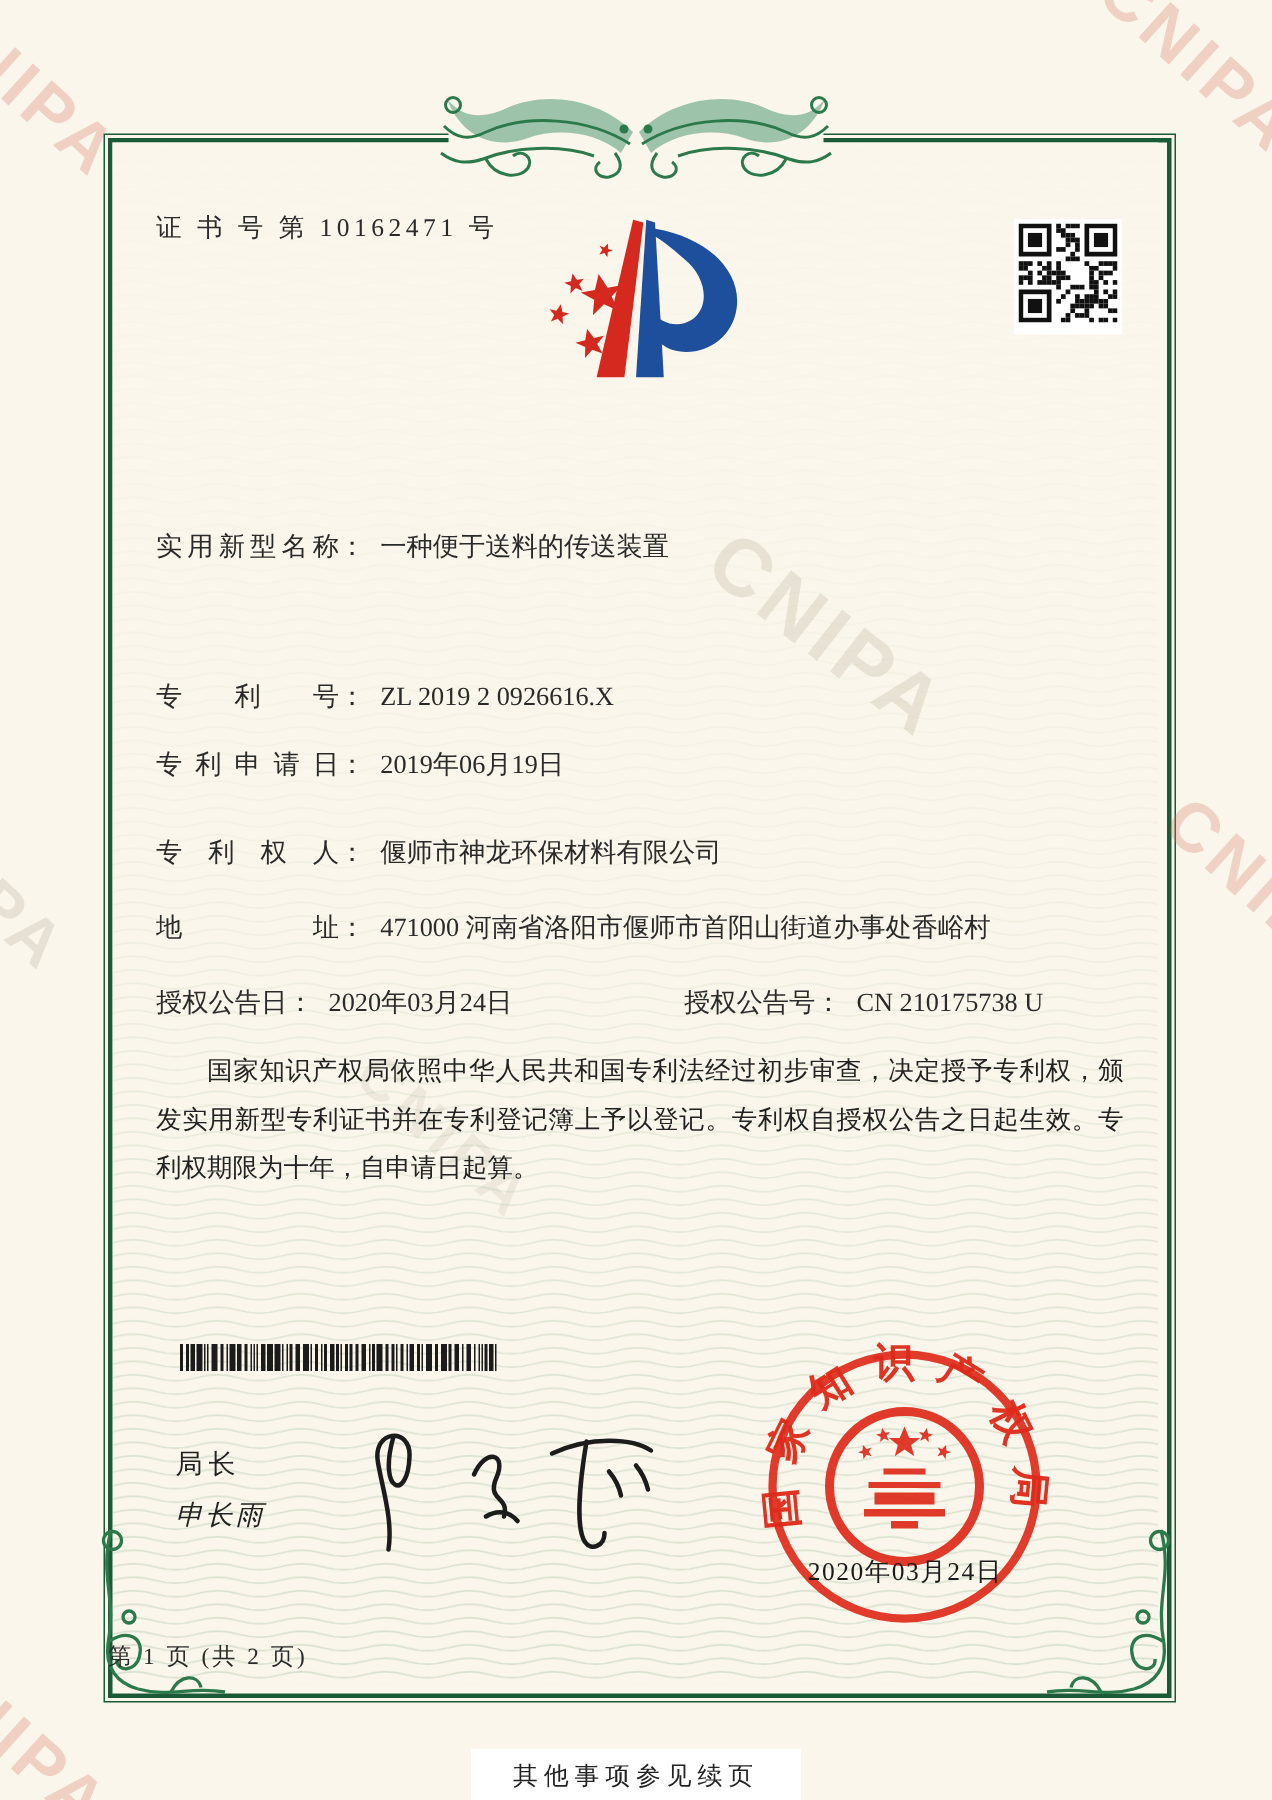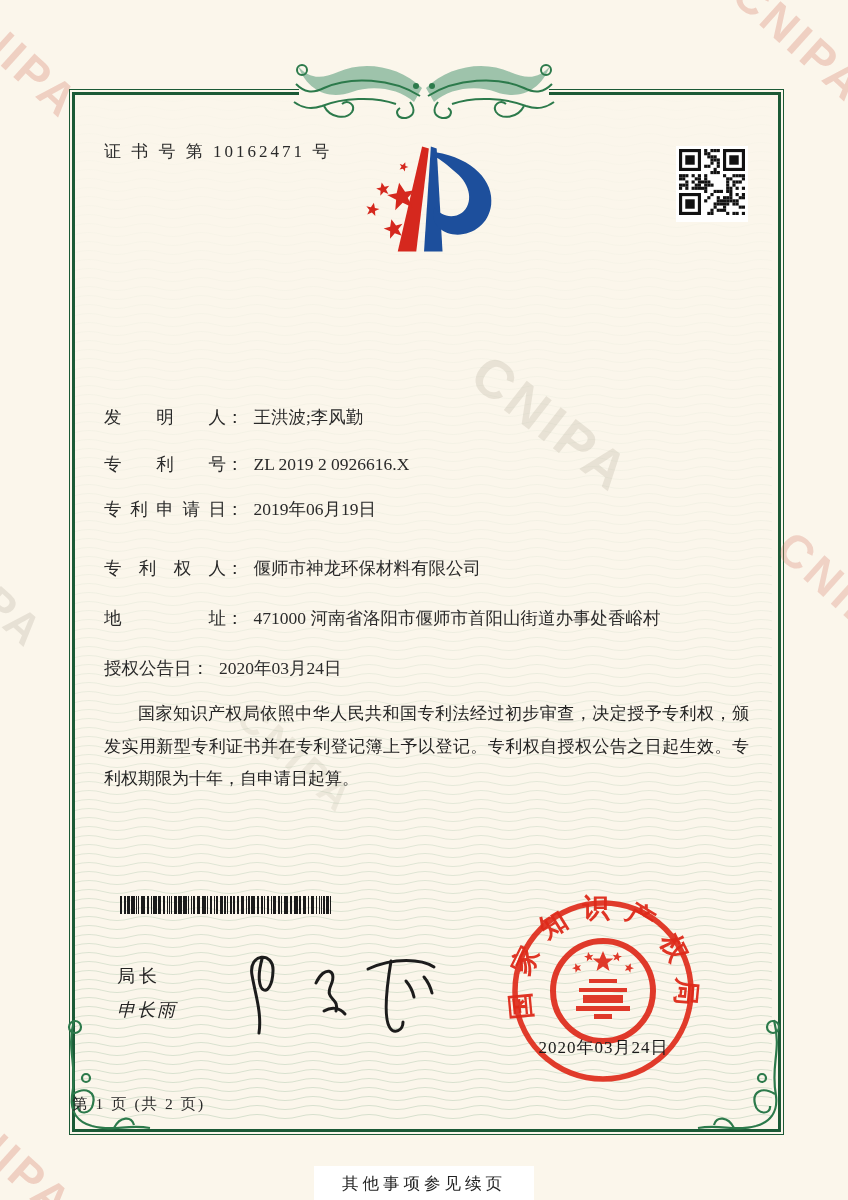--- a/index.html
+++ b/index.html
@@ -252,38 +252,41 @@
           <rect x="42" y="0" width="21" height="21" fill="#111"></rect>
           <rect x="45" y="3" width="15" height="15" fill="#fff"></rect>
           <rect x="48" y="6" width="9" height="9" fill="#111"></rect>
           <rect x="0" y="42" width="21" height="21" fill="#111"></rect>
           <rect x="3" y="45" width="15" height="15" fill="#fff"></rect>
           <rect x="6" y="48" width="9" height="9" fill="#111"></rect>
         </svg>
     </div>
 
 
-    <div class="frow" style="top:405px;">
-      <span class="flabel">发明人</span><span>：</span><span class="fvalue">王洪波;李风勤</span>
+    <div class="frow" style="top:352px;">
+      <span class="flabel">实用新型名称</span><span>：</span><span class="fvalue">一种便于送料的传送装置</span>
     </div>
     <div class="frow" style="top:452px;">
       <span class="flabel">专利号</span><span>：</span><span class="fvalue">ZL 2019 2 0926616.X</span>
     </div>
     <div class="frow" style="top:497px;">
       <span class="flabel">专利申请日</span><span>：</span><span class="fvalue">2019年06月19日</span>
     </div>
     <div class="frow" style="top:556px;">
       <span class="flabel">专利权人</span><span>：</span><span class="fvalue">偃师市神龙环保材料有限公司</span>
     </div>
     <div class="frow" style="top:606px;">
       <span class="flabel">地址</span><span>：</span><span class="fvalue">471000 河南省洛阳市偃师市首阳山街道办事处香峪村</span>
     </div>
 
     <div class="frow" style="top:656px;width:645px;">
       <span>授权公告日</span><span>：</span><span class="fvalue">2020年03月24日</span>
+      <span class="grant-col2">
+        <span>授权公告号</span><span>：</span><span class="fvalue">CN 210175738 U</span>
+      </span>
     </div>
 
     <div class="paras">
       <p>国家知识产权局依照中华人民共和国专利法经过初步审查，决定授予专利权，颁发实用新型专利证书并在专利登记簿上予以登记。专利权自授权公告之日起生效。专利权期限为十年，自申请日起算。</p>
     </div>
 
     <svg id="barcodeSvg" class="barcode" width="216" height="18">
         <rect x="0" y="0" width="2" height="18" fill="#1b1b1b"></rect>
         <rect x="4" y="0" width="2" height="18" fill="#1b1b1b"></rect>
         <rect x="7" y="0" width="3" height="18" fill="#1b1b1b"></rect>

